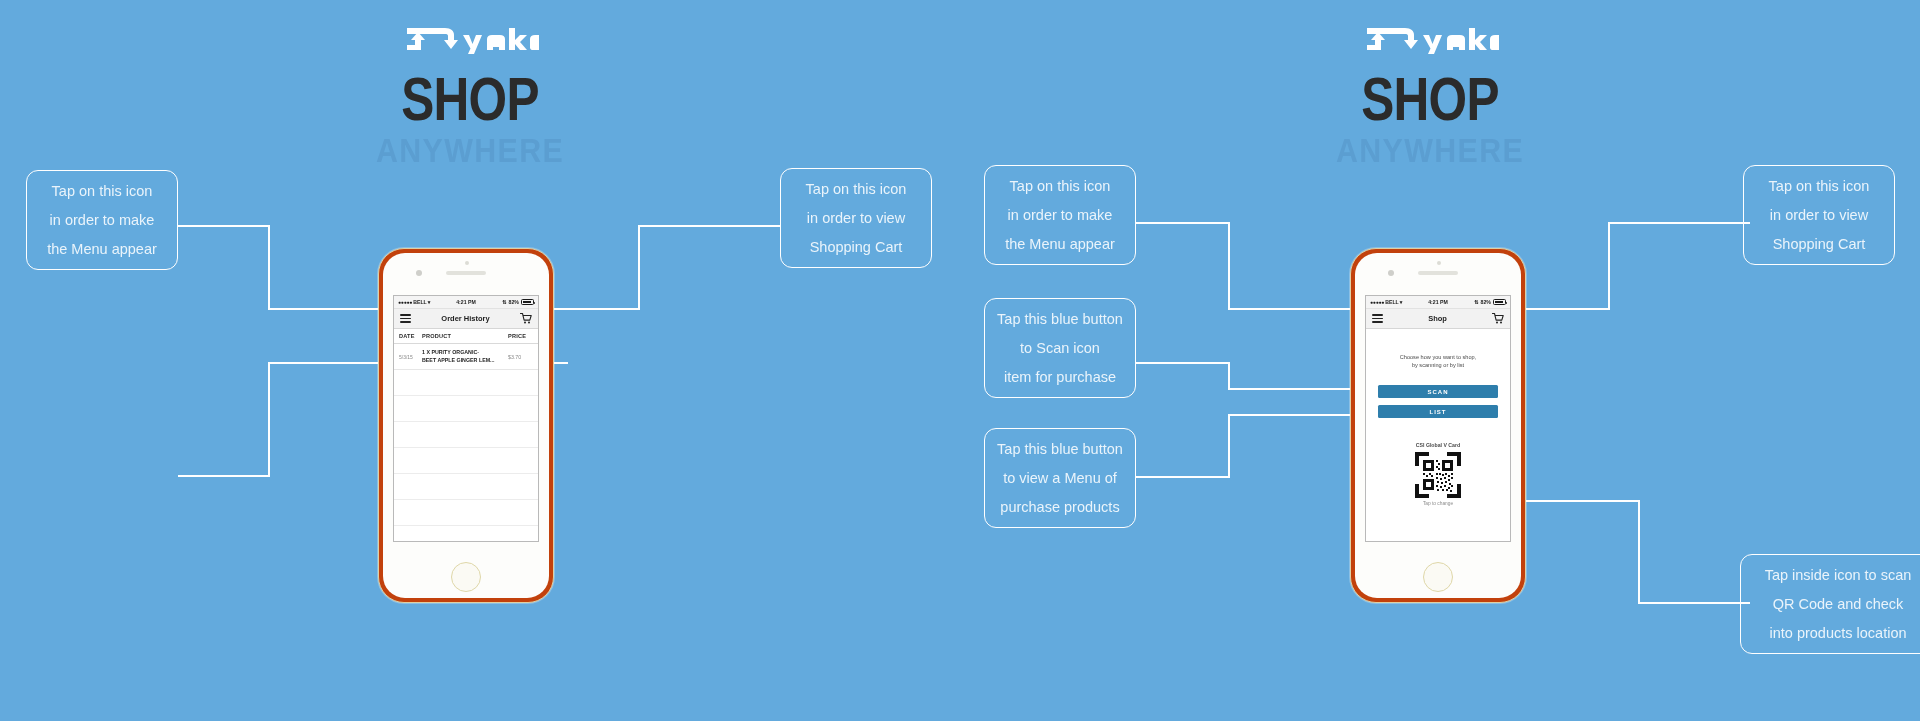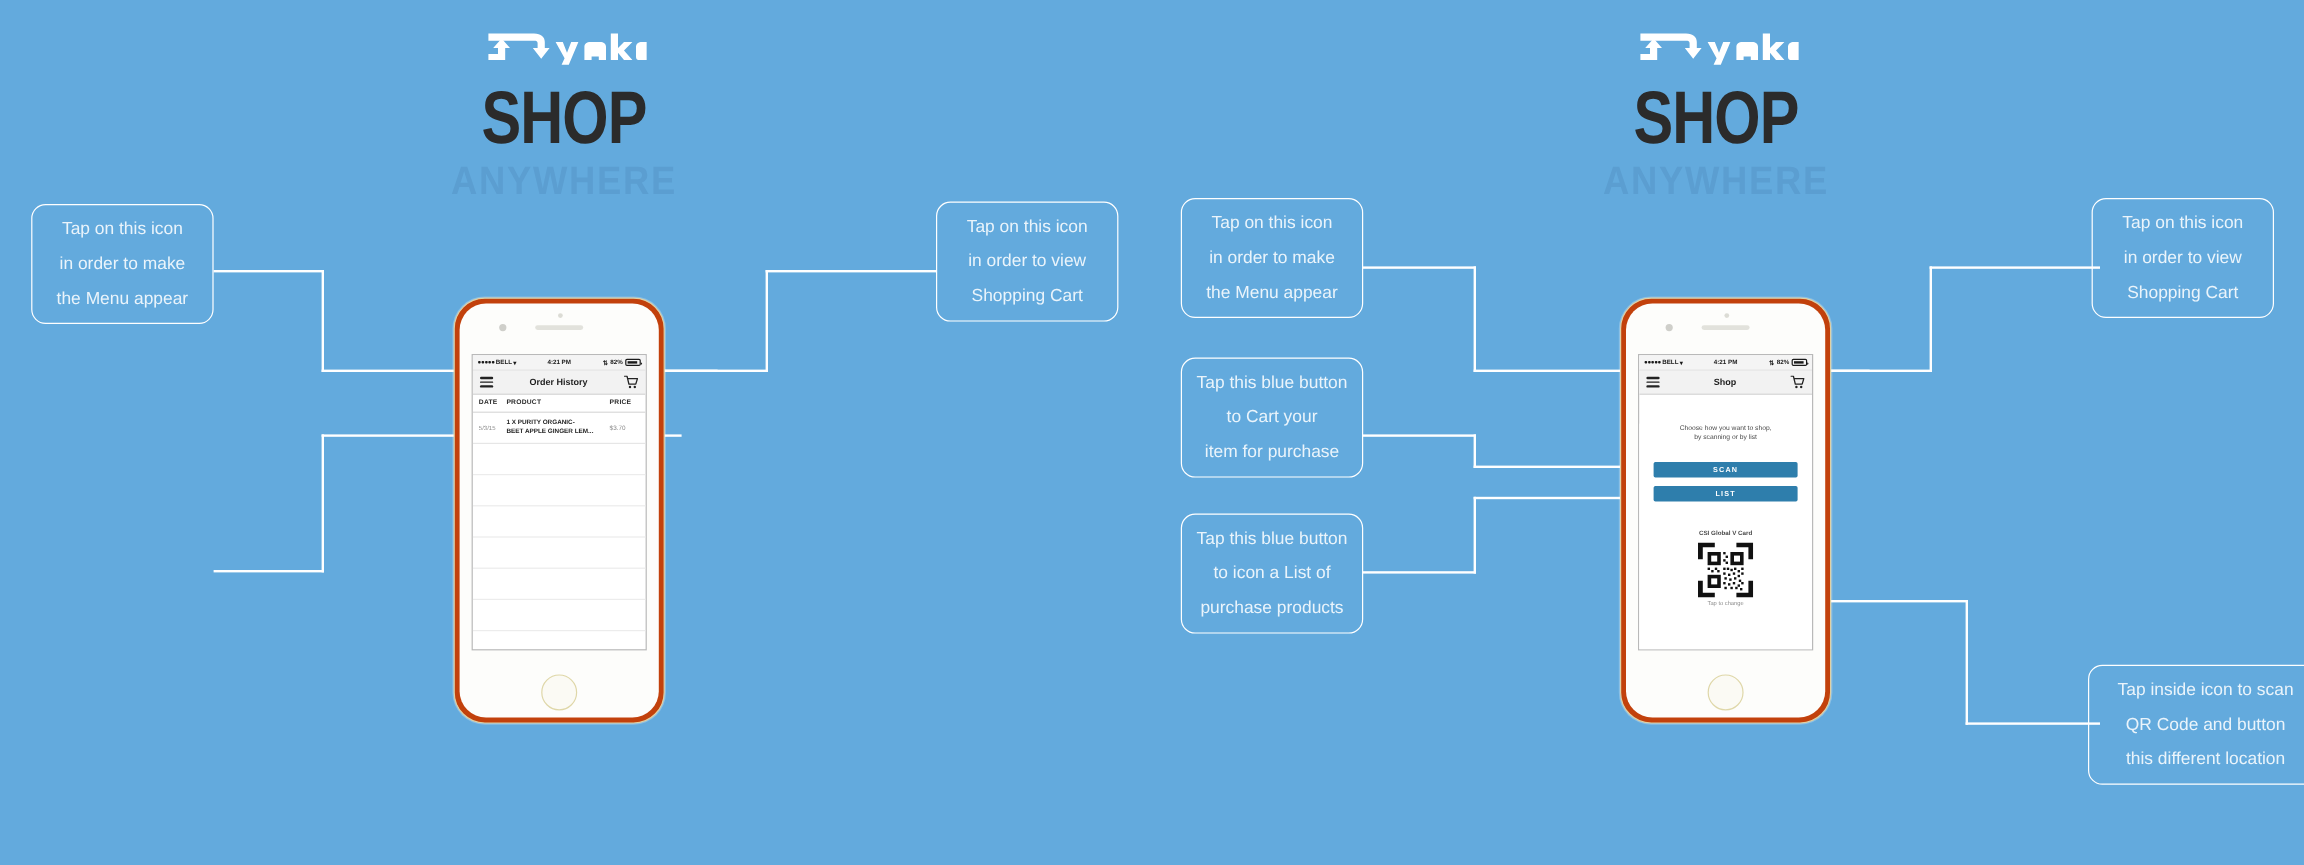--- a/index.html
+++ b/index.html
@@ -284,40 +284,40 @@
   </div>
 
   <div class="callout" style="left:984px; top:165px; width:152px; height:100px;">
     <span>Tap on this icon</span>
     <span>in order to make</span>
     <span>the Menu appear</span>
   </div>
 
   <div class="callout" style="left:984px; top:298px; width:152px; height:100px;">
     <span>Tap this blue button</span>
-    <span>to Cart your</span>
+    <span>to Scan icon</span>
     <span>item for purchase</span>
   </div>
 
   <div class="callout" style="left:984px; top:428px; width:152px; height:100px;">
     <span>Tap this blue button</span>
-    <span>to icon a List of</span>
+    <span>to view a Menu of</span>
     <span>purchase products</span>
   </div>
 
   <div class="callout" style="left:1743px; top:165px; width:152px; height:100px;">
     <span>Tap on this icon</span>
     <span>in order to view</span>
     <span>Shopping Cart</span>
   </div>
 
   <div class="callout" style="left:1740px; top:554px; width:196px; height:100px;">
     <span>Tap inside icon to scan</span>
-    <span>QR Code and button</span>
-    <span>this different location</span>
+    <span>QR Code and check</span>
+    <span>into products location</span>
   </div>
 
   <div class="phone" style="left:378px; top:248px;">
     <div class="phone-inner"></div>
     <div class="phone-sensor"></div>
     <div class="phone-cam"></div>
     <div class="phone-speaker"></div>
 
     <div class="screen">
 

